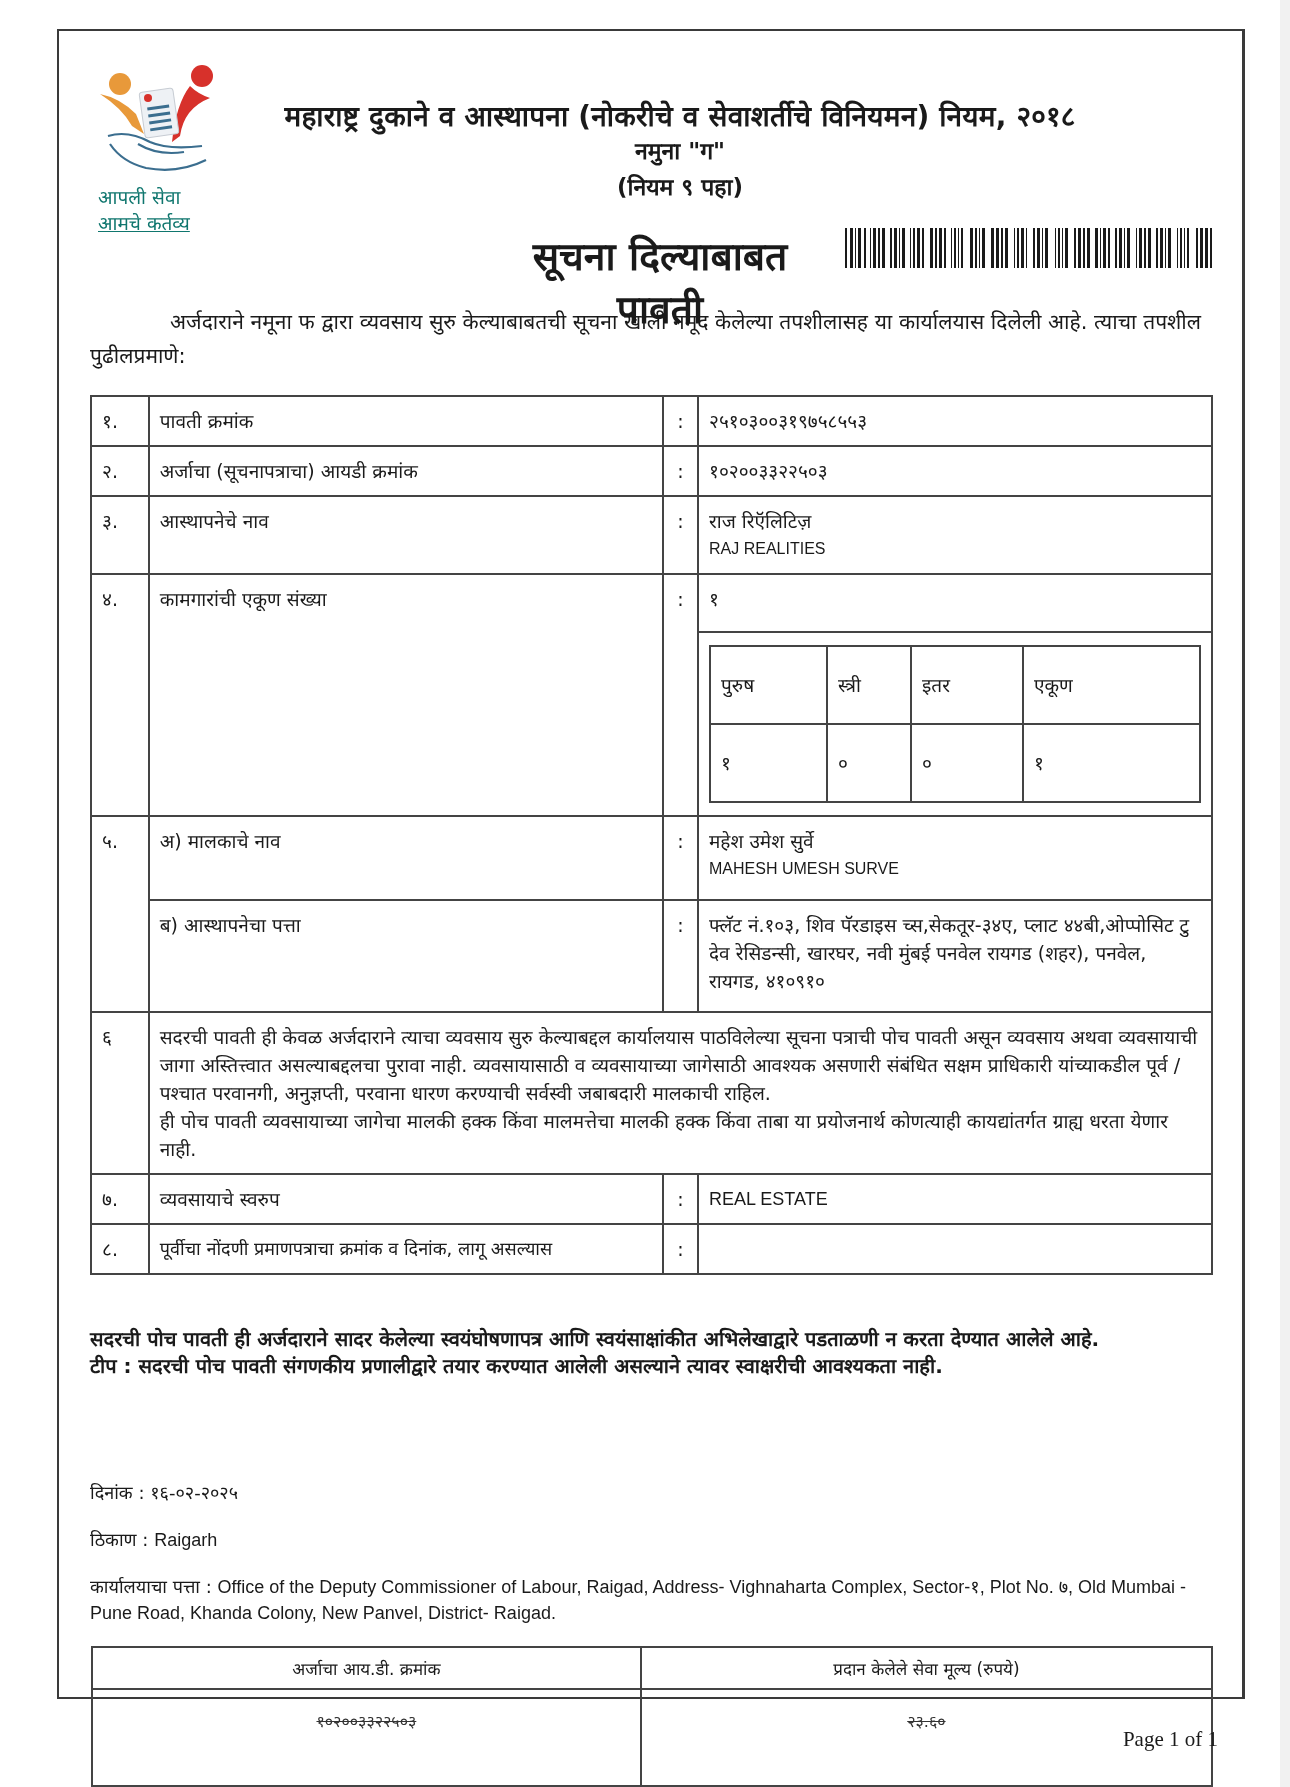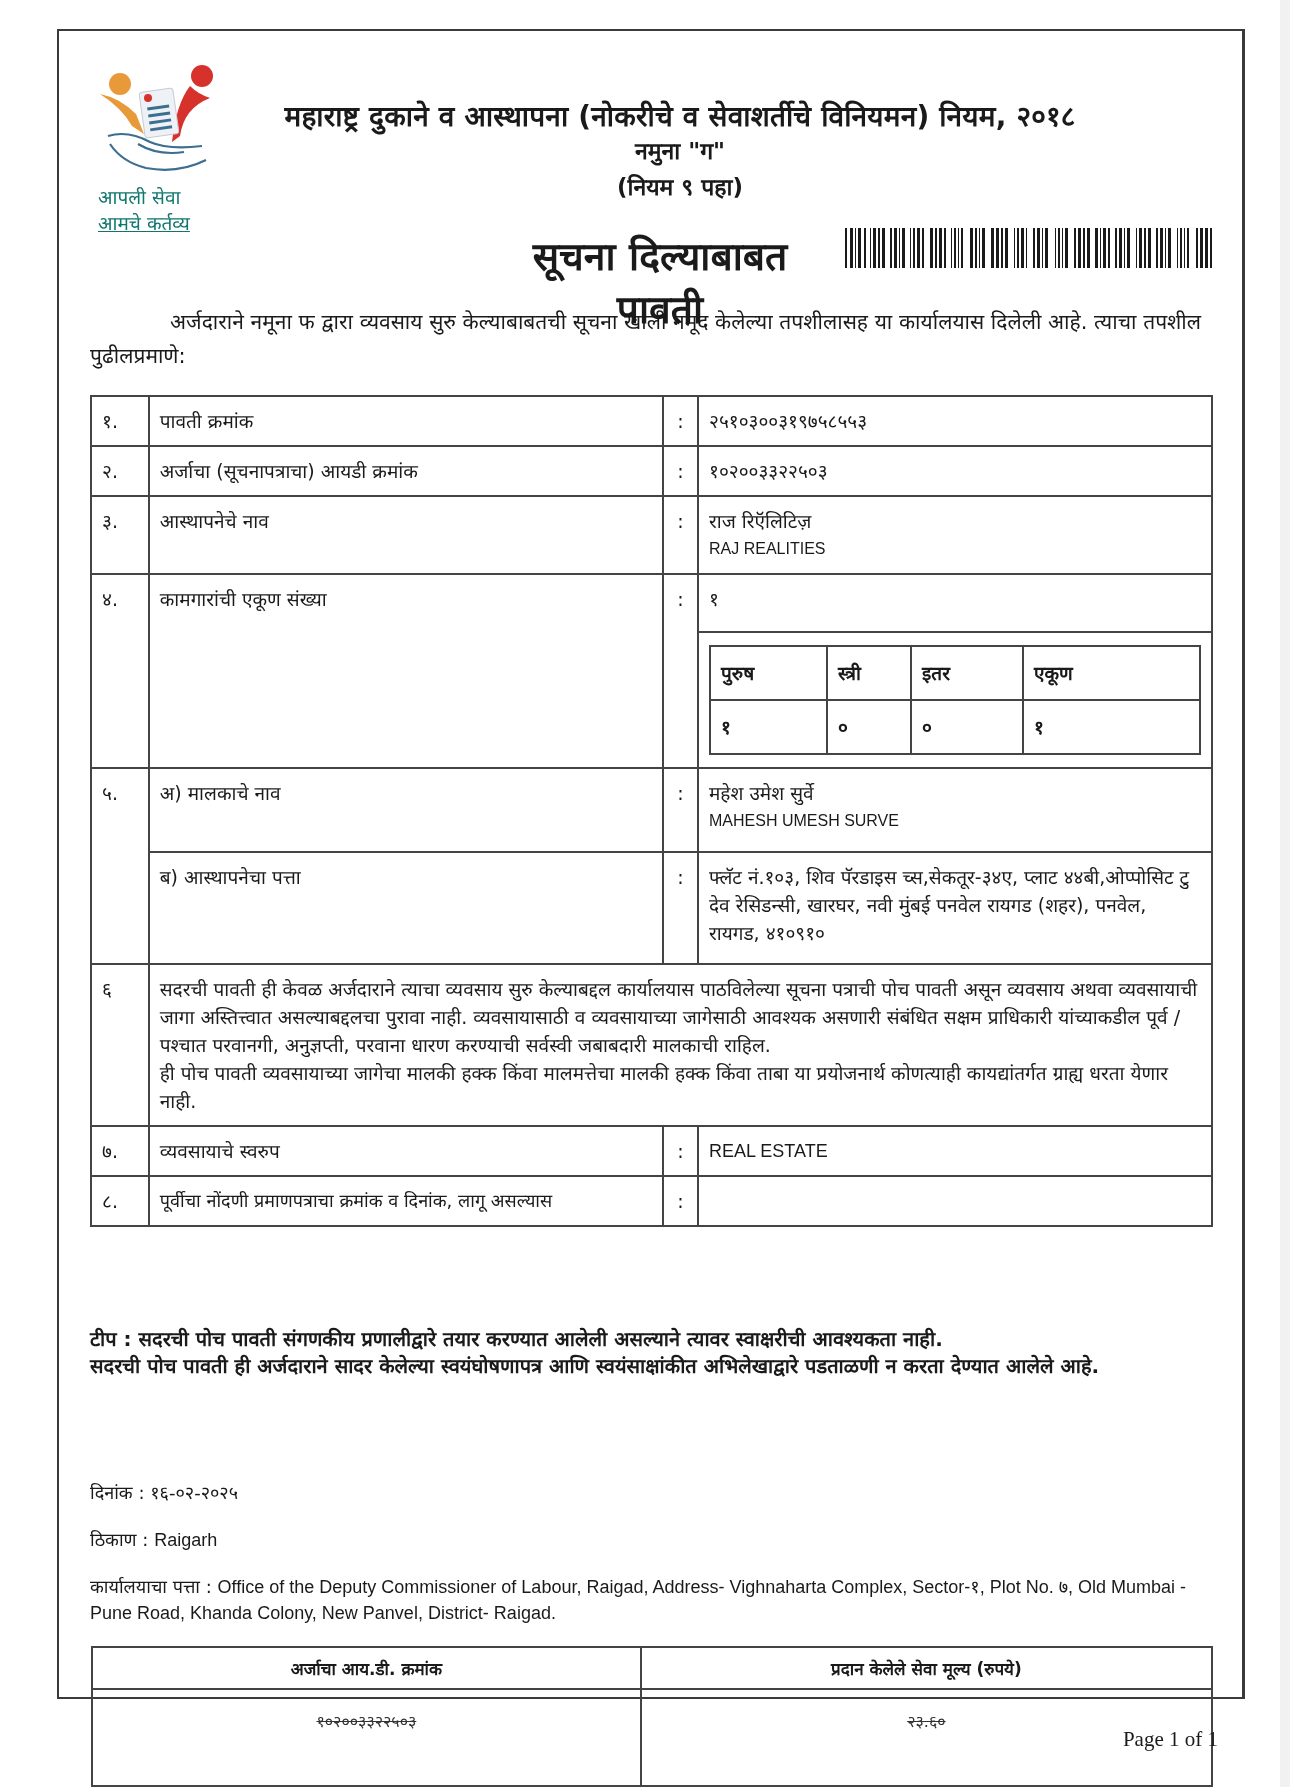--- a/index.html
+++ b/index.html
@@ -17,28 +17,28 @@
   table.main td { border:2px solid #444; vertical-align:top; padding:10px 10px; line-height:28px; }
   td.num { width:36px; }
   td.lbl { width:497px; }
   td.col { width:13px; text-align:center; padding-left:6px; padding-right:6px; }
   td.val { }
   .val-sub { display:block; font-family:"Liberation Sans",sans-serif; font-size:16px; }
   .inner-wrap { padding:0 !important; }
   .inner-top { padding:10px 10px; height:36px; border-bottom:2px solid #444; line-height:28px; }
   .inner-tbl-wrap { padding:12px 10px 12px 10px; }
   table.workers { width:492px; border-collapse:collapse; font-size:19px; }
-  table.workers td { border:2px solid #444; padding:12px 10px; height:28px; vertical-align:top;font-weight:bold; }
+  table.workers td { border:2px solid #444; padding:24px 10px; height:28px; vertical-align:top; }
   .para { line-height:31px; font-size:19px; }
   .tip { position:absolute; left:90px; top:1326px; width:1130px; font-size:20px; font-weight:bold; line-height:27px; }
   .meta { position:absolute; left:90px; font-size:18px; line-height:26px; width:1130px; }
   .meta .en { font-family:"Liberation Sans",sans-serif; }
   table.fee { position:absolute; left:91px; top:1646px; width:1122px; border-collapse:collapse; font-size:17px; }
   table.fee td { border:2px solid #444; text-align:center; }
-  table.fee tr.head td { font-weight:bold; height:38px; }
+  table.fee tr.head td { font-weight:normal; height:38px; }
   table.fee tr.row td { height:74px; vertical-align:top; padding-top:20px; }
   .strike { text-decoration:line-through; color:#333; font-size:16px; }
   .page-num { position:absolute; right:72px; top:1727px; font-family:"Liberation Serif",serif; font-size:21px; }
 </style>
 </head>
 <body>
 
 <div class="edge-strip"></div>
 <div class="page-frame"></div>
 
@@ -224,22 +224,22 @@
   <tr>
     <td class="num">८.</td>
     <td class="lbl" style="font-size:18px;">पूर्वीचा नोंदणी प्रमाणपत्राचा क्रमांक व दिनांक, लागू असल्यास</td>
     <td class="col">:</td>
     <td class="val"></td>
   </tr>
 </tbody>
   </table>
 
 <div class="tip">
+  <div>सदरची पोच पावती ही अर्जदाराने सादर केलेल्या स्वयंघोषणापत्र आणि स्वयंसाक्षांकीत अभिलेखाद्वारे पडताळणी न करता देण्यात आलेले आहे.</div>
   <div>टीप : सदरची पोच पावती संगणकीय प्रणालीद्वारे तयार करण्यात आलेली असल्याने त्यावर स्वाक्षरीची आवश्यकता नाही.</div>
-  <div>सदरची पोच पावती ही अर्जदाराने सादर केलेल्या स्वयंघोषणापत्र आणि स्वयंसाक्षांकीत अभिलेखाद्वारे पडताळणी न करता देण्यात आलेले आहे.</div>
 </div>
 
 <div class="meta" style="top:1480px;">
   <span>दिनांक :</span>
   <span>१६-०२-२०२५</span>
 </div>
 <div class="meta" style="top:1527px;">
   <span>ठिकाण :</span>
   <span class="en">Raigarh</span>
 </div>

